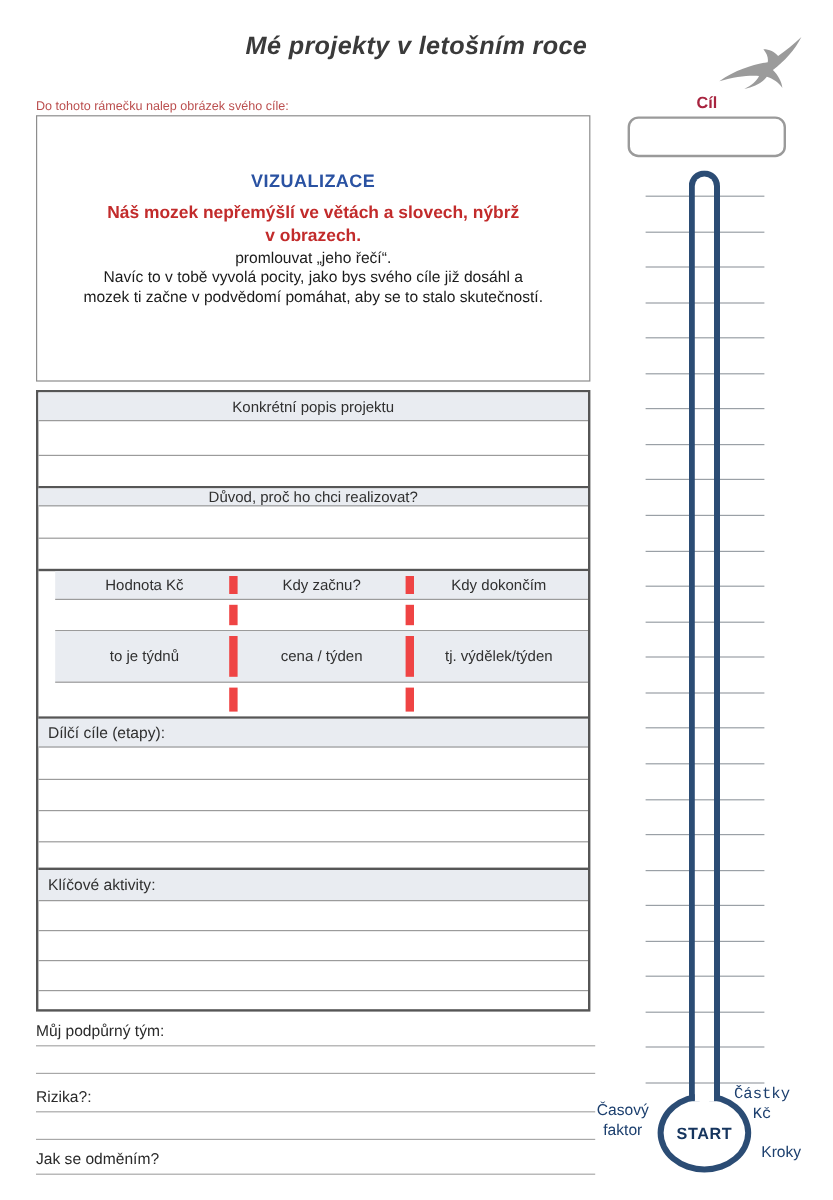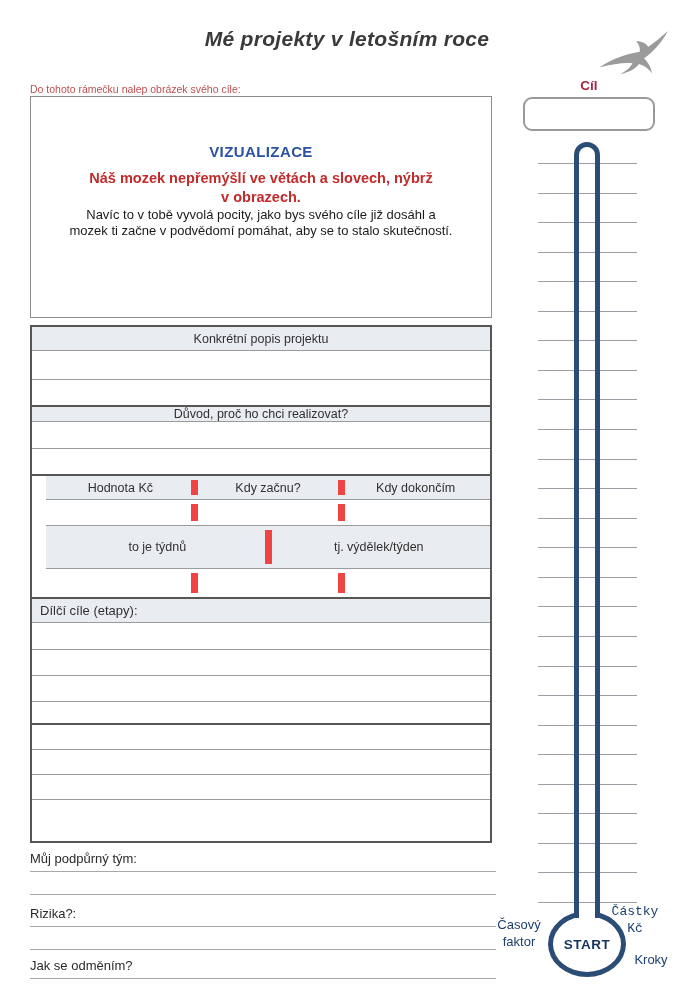--- a/index.html
+++ b/index.html
@@ -75,20 +75,21 @@
       C64 49 71 54 75 60 C74 52 70 45 64 39 C77 30 90 15 97 1 Z"></path>
   </svg>
 
   <div class="paste-label">Do tohoto rámečku nalep obrázek svého cíle:</div>
   <div class="paste-box">
     <div class="viz-heading">VIZUALIZACE</div>
     <div class="viz-emph">
       <div>Náš mozek nepřemýšlí ve větách a slovech, nýbrž</div>
       <div>v obrazech.</div>
     </div>
+    <div class="viz-body">promlouvat „jeho řečí“.</div>
     <div class="viz-body">Navíc to v tobě vyvolá pocity, jako bys svého cíle již dosáhl a</div>
     <div class="viz-body">mozek ti začne v podvědomí pomáhat, aby se to stalo skutečností.</div>
   </div>
 
   <div class="main-box">
 
     <div class="group first">
       <div class="row hdr" style="height:24px">Konkrétní popis projektu</div>
       <div class="row" style="height:29px"></div>
       <div class="row" style="height:25px"></div>
@@ -106,38 +107,40 @@
         <div class="cell">Kdy začnu?</div>
         <div class="cell">Kdy dokončím</div>
       </div>
       <div class="row cells" style="height:26px">
         <div class="cell"></div>
         <div class="cell"></div>
         <div class="cell"></div>
       </div>
       <div class="row hdr cells" style="height:43px">
         <div class="cell">to je týdnů</div>
+        <div class="cell">cena / týden</div>
         <div class="cell">tj. výdělek/týden</div>
       </div>
       <div class="row cells" style="height:28px">
         <div class="cell"></div>
         <div class="cell"></div>
         <div class="cell"></div>
       </div>
     </div>
 
     <div class="group">
       <div class="row hdr-left" style="height:24px">Dílčí cíle (etapy):</div>
       <div class="row" style="height:27px"></div>
       <div class="row" style="height:26px"></div>
       <div class="row" style="height:26px"></div>
       <div class="row" style="height:21px"></div>
     </div>
 
     <div class="group">
+      <div class="row hdr-left" style="height:26px">Klíčové aktivity:</div>
       <div class="row" style="height:25px"></div>
       <div class="row" style="height:25px"></div>
       <div class="row" style="height:25px"></div>
       <div class="row" style="height:23px"></div>
     </div>
 
   </div>
 
   <div class="field-label" style="top:851px">Můj podpůrný tým:</div>
   <div class="rule" style="top:871px"></div>

